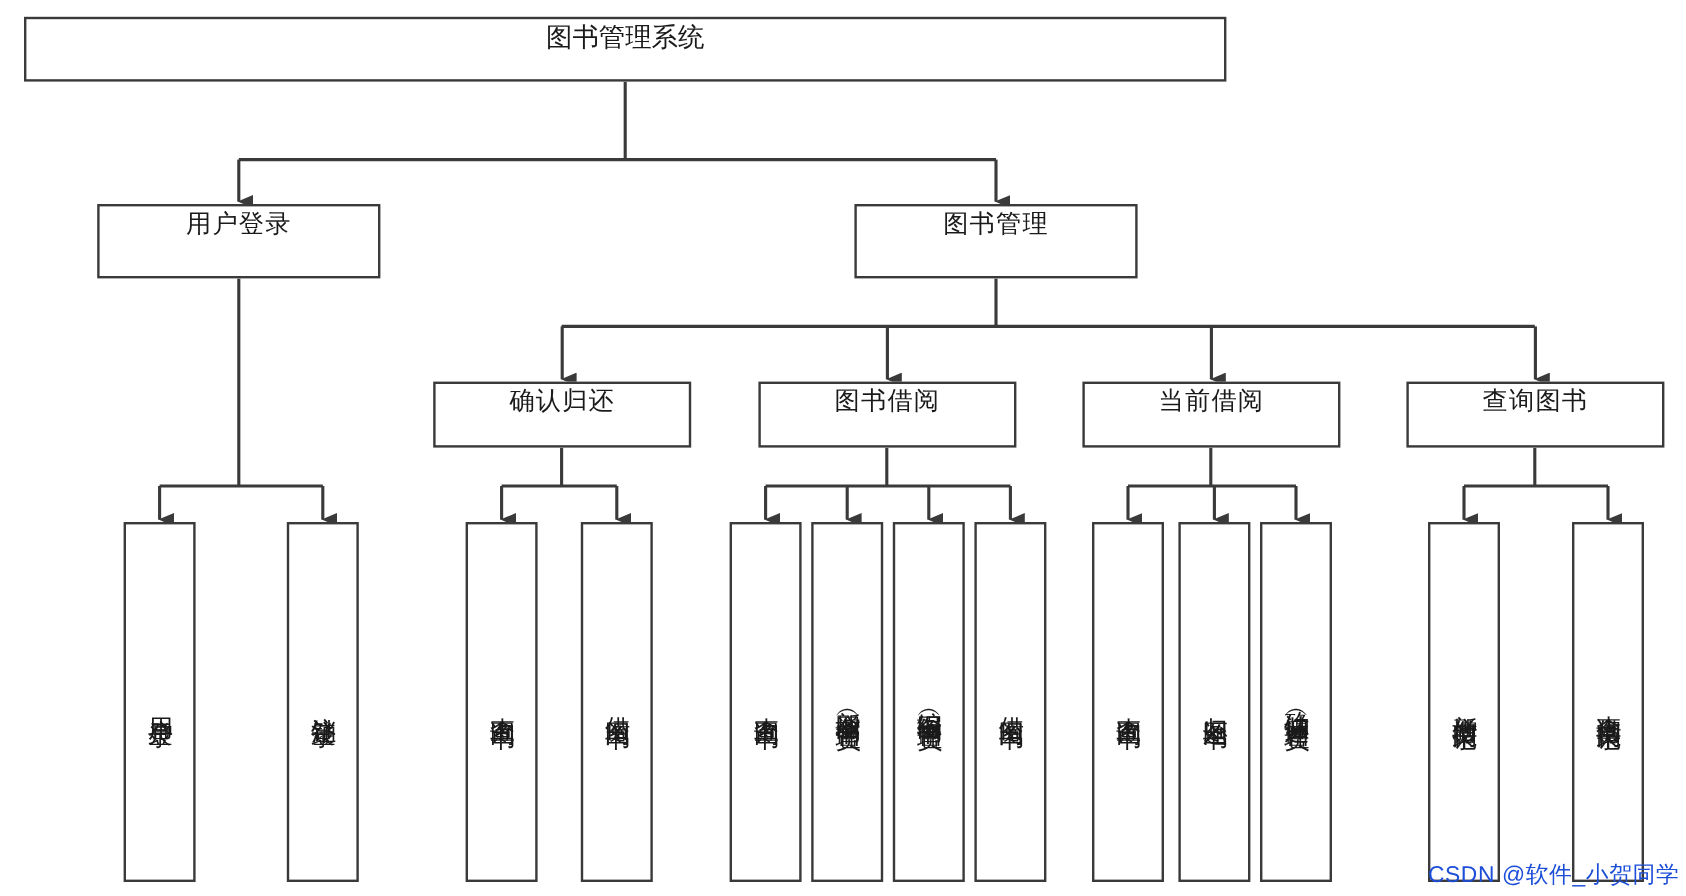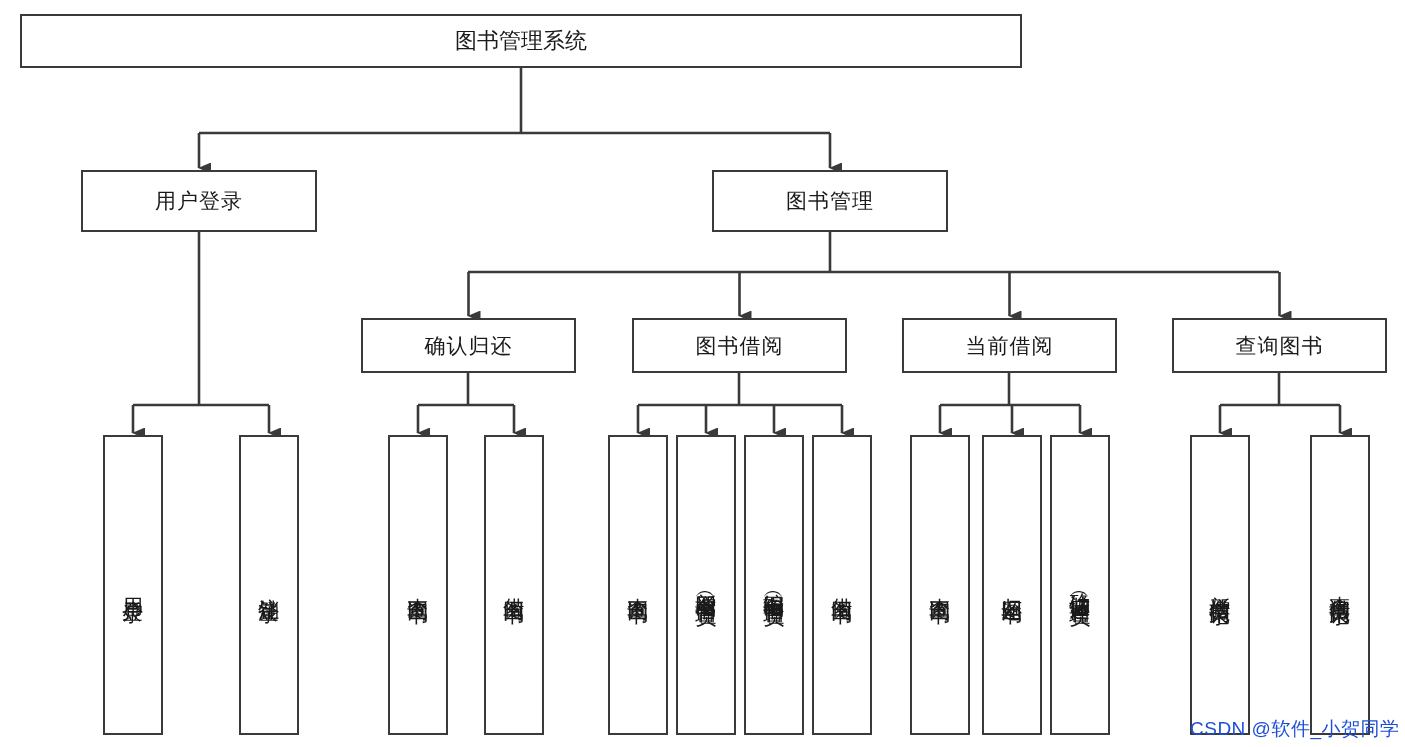--- a/index.html
+++ b/index.html
@@ -25,21 +25,20 @@
     width: 1405px;
     height: 747px;
     pointer-events: none;
   }
   .node {
     position: absolute;
     box-sizing: border-box;
     background: #ffffff;
     border: 2px solid #3a3a3a;
     display: flex;
-    align-items: center;
     justify-content: center;
     color: #1a1a1a;
   }
   .node.h {
     font-size: 21px;
     letter-spacing: 1px;
   }
   .node.root {
     font-size: 22px;
   }

